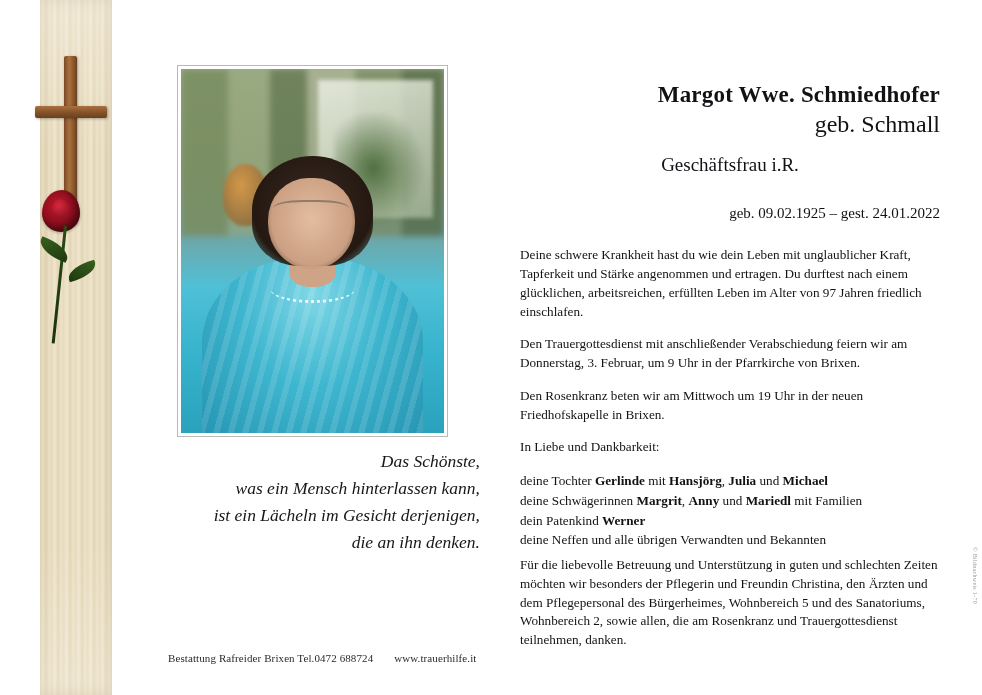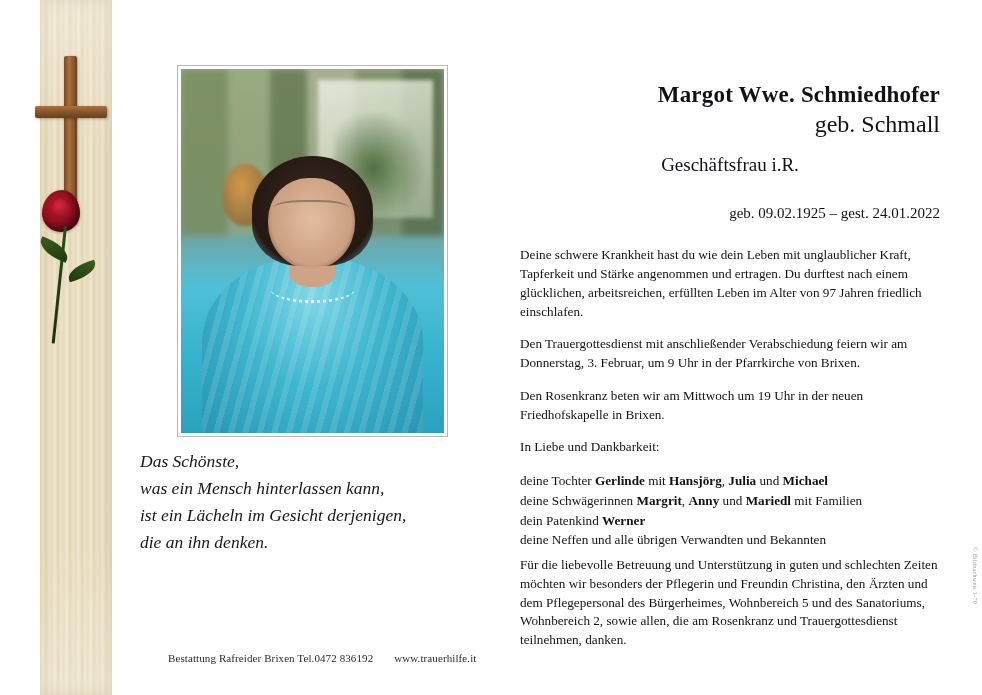--- a/index.html
+++ b/index.html
@@ -227,21 +227,21 @@
     border-bottom: 3px dotted rgba(255,255,255,0.85);
     border-radius: 0 0 50% 50%;
   }
 
   
   .verse {
     position: absolute;
     left: 140px;
     top: 448px;
     width: 340px;
-    text-align: left;
+    text-align: right;
     font-style: italic;
     font-size: 17.5px;
     line-height: 1.55;
     color: #15171a;
   }
 
   
   .footer {
     position: absolute;
     left: 168px;
@@ -347,21 +347,21 @@
   </div>
 
   <div class="verse">
     <div>Das Schönste,</div>
     <div>was ein Mensch hinterlassen kann,</div>
     <div>ist ein Lächeln im Gesicht derjenigen,</div>
     <div>die an ihn denken.</div>
   </div>
 
   <div class="footer">
-    <span>Bestattung Rafreider Brixen Tel.0472 836192</span>
+    <span>Bestattung Rafreider Brixen Tel.0472 688724</span>
     <span class="link">www.trauerhilfe.it</span>
   </div>
 
   <div class="col-right">
 
 
     <div class="name-block">
       <div class="name-main">Margot Wwe. Schmiedhofer</div>
       <div class="name-sub">geb. Schmall</div>
     </div>

